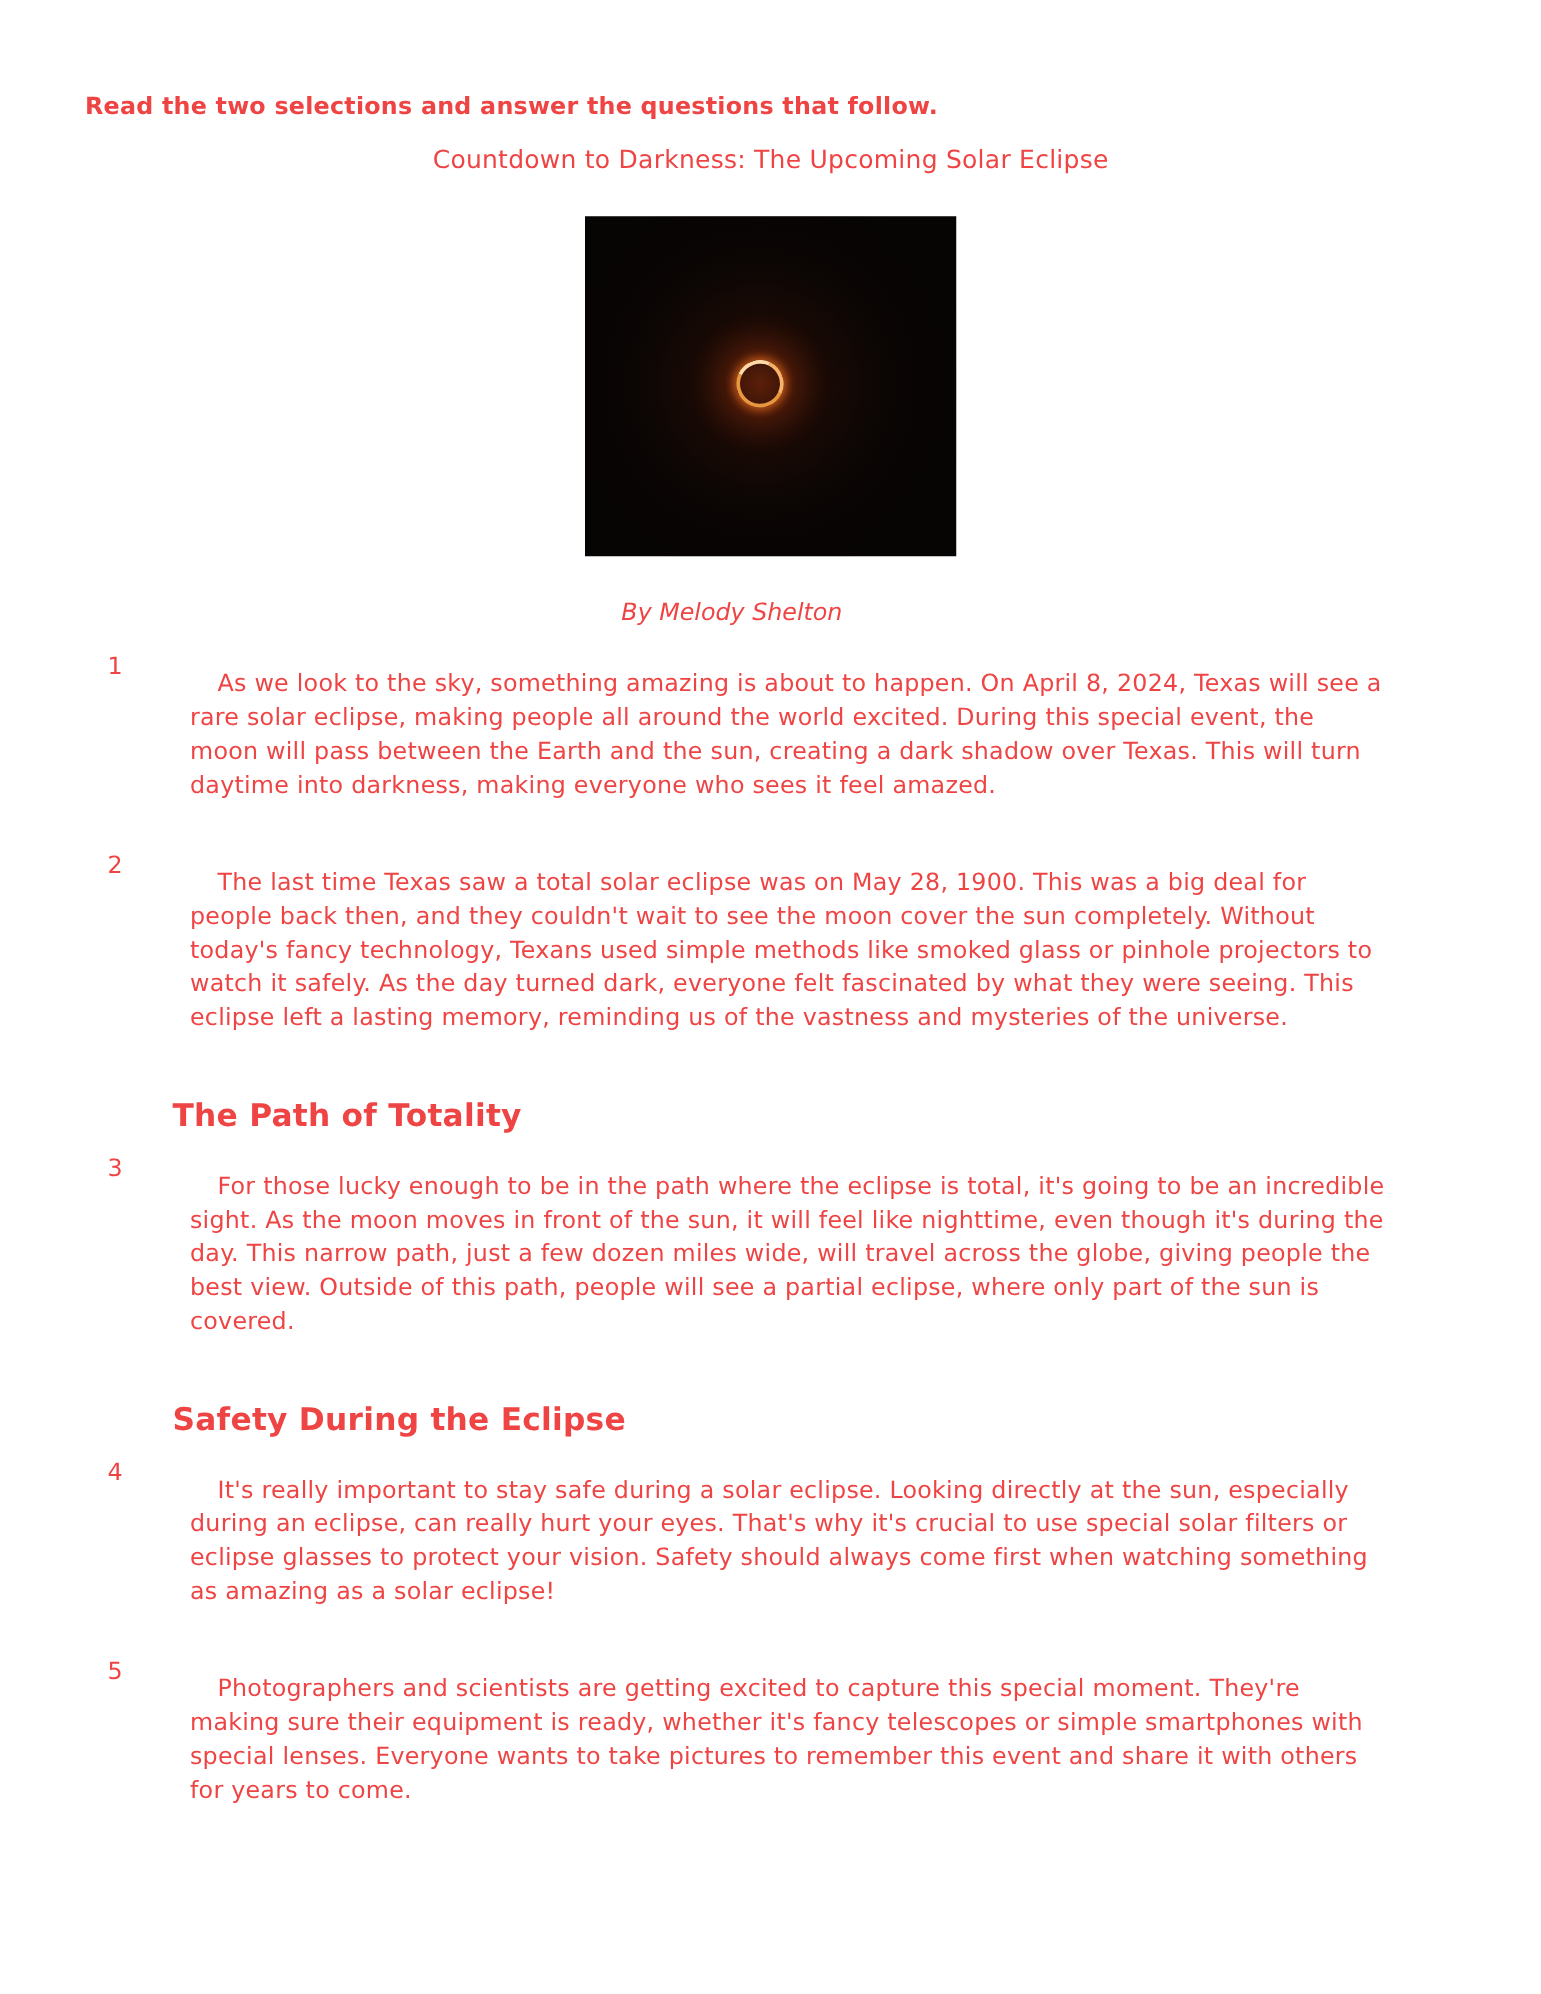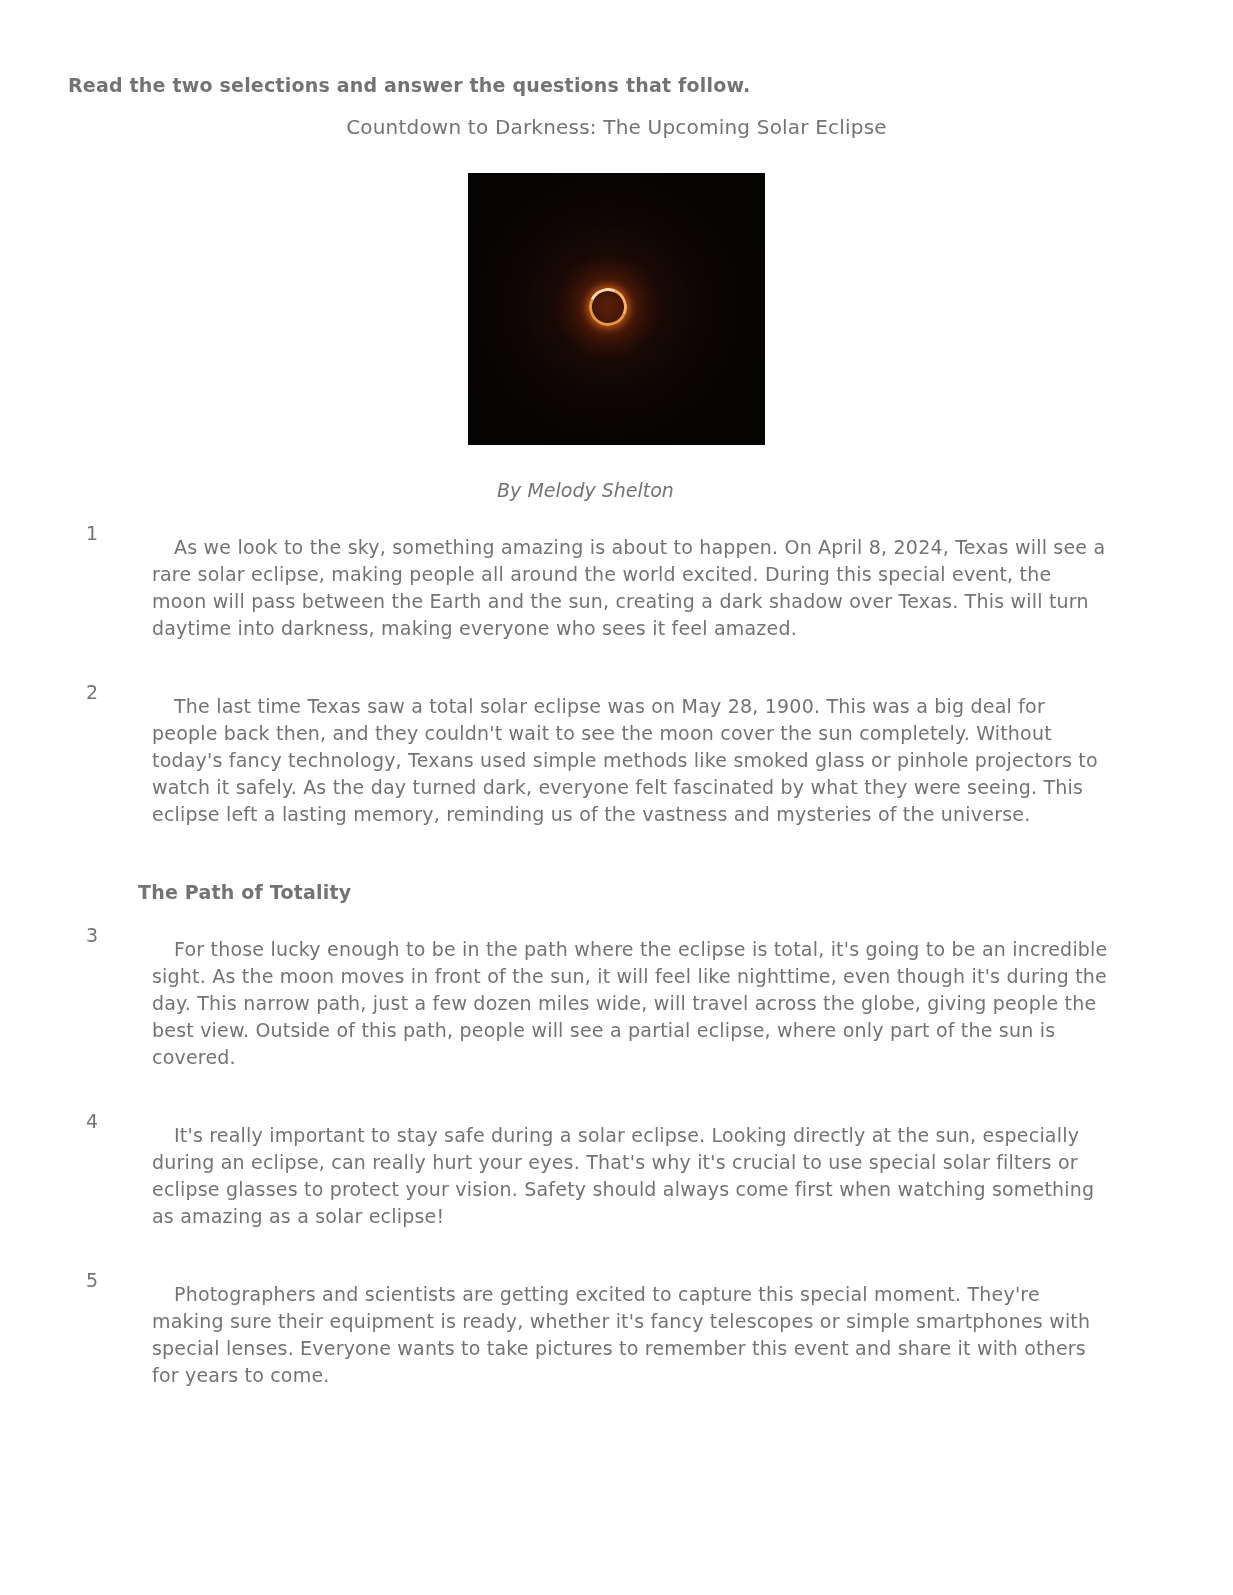--- a/index.html
+++ b/index.html
@@ -1,21 +1,21 @@
 <!DOCTYPE html>
 <html style="--eclipse-background: #070404; --eclipse-ring: #e8963f; --eclipse-ring-highlight: #ffd9a6;"><head>
 <meta charset="utf-8">
 <style>
   html,body{margin:0;padding:0;background:#ffffff;}
   .page{
     position:relative;
     width:1233px;
     height:1595px;
     background:#ffffff;
-    color:#737373;
+    color:#ef4444;
     font-family:"DejaVu Sans","Liberation Sans",sans-serif;
     overflow:hidden;
   }
   .instruction{
     position:absolute;
     left:68px;
     top:74px;
     margin:0;
     font-size:19px;
     font-weight:bold;
@@ -92,21 +92,21 @@
   .ptext{
     margin:14px;
     width:958px;
     font-size:19px;
     line-height:27px;
     text-indent:22px;
     letter-spacing:0.2px;
   }
   .subhead{
     margin:37px 0 16px 138px;
-    font-size:19px;
+    font-size:25px;
     line-height:27px;
     font-weight:bold;
     letter-spacing:0.2px;
   }
 </style>
 </head>
 <body>
 
 <div class="page">
 
@@ -132,20 +132,21 @@
       <p class="ptext">The last time Texas saw a total solar eclipse was on May 28, 1900. This was a big deal for people back then, and they couldn't wait to see the moon cover the sun completely. Without today's fancy technology, Texans used simple methods like smoked glass or pinhole projectors to watch it safely. As the day turned dark, everyone felt fascinated by what they were seeing. This eclipse left a lasting memory, reminding us of the vastness and mysteries of the universe.</p>
     </div>
 
     <h2 class="subhead">The Path of Totality</h2>
 
     <div class="para">
       <span class="pnum">3</span>
       <p class="ptext">For those lucky enough to be in the path where the eclipse is total, it's going to be an incredible sight. As the moon moves in front of the sun, it will feel like nighttime, even though it's during the day. This narrow path, just a few dozen miles wide, will travel across the globe, giving people the best view. Outside of this path, people will see a partial eclipse, where only part of the sun is covered.</p>
     </div>
 
+    <h2 class="subhead">Safety During the Eclipse</h2>
 
     <div class="para">
       <span class="pnum">4</span>
       <p class="ptext">It's really important to stay safe during a solar eclipse. Looking directly at the sun, especially during an eclipse, can really hurt your eyes. That's why it's crucial to use special solar filters or eclipse glasses to protect your vision. Safety should always come first when watching something as amazing as a solar eclipse!</p>
     </div>
 
 
     <div class="para">
       <span class="pnum">5</span>
       <p class="ptext">Photographers and scientists are getting excited to capture this special moment. They're making sure their equipment is ready, whether it's fancy telescopes or simple smartphones with special lenses. Everyone wants to take pictures to remember this event and share it with others for years to come.</p>

